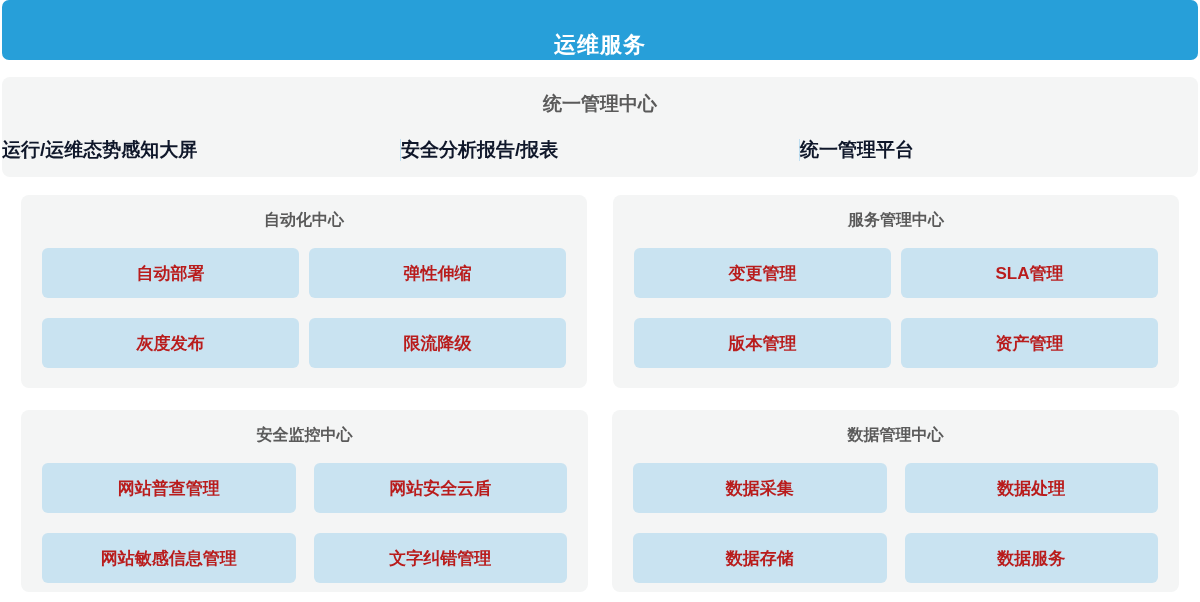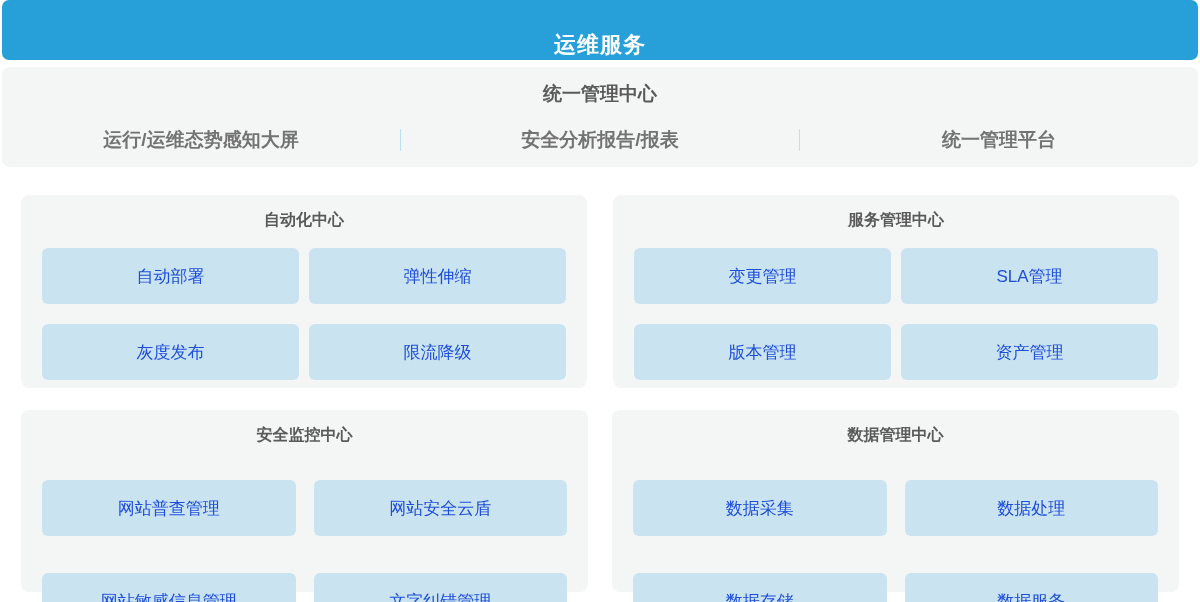--- a/index.html
+++ b/index.html
@@ -38,21 +38,21 @@
     color: #ffffff;
     font-size: 22px;
     font-weight: bold;
     letter-spacing: 1px;
   }
 
   
   .mgmt-band {
     position: absolute;
     left: 2px;
-    top: 67px;
+    top: 77px;
     width: 1196px;
     height: 100px;
     background: #f4f5f5;
     border-radius: 8px;
   }
   .mgmt-title {
     position: absolute;
     top: 14px;
     left: 0;
     width: 100%;
@@ -65,22 +65,22 @@
     position: absolute;
     top: 57px;
     left: 0;
     width: 100%;
     height: 32px;
     display: flex;
     align-items: center;
   }
   .mgmt-link {
     flex: 1 1 0;
-    text-align: center;
-    color: #737373;
+    text-align: left;
+    color: #0f172a;
     font-size: 19px;
     font-weight: bold;
   }
   .mgmt-divider {
     width: 1px;
     height: 22px;
     background: #bfdff2;
     flex: 0 0 1px;
   }
 
@@ -130,33 +130,32 @@
     padding: 18px 21px 0 21px;
   }
   .row-bottom .tile-grid {
     column-gap: 18px;
     row-gap: 20px;
     padding: 18px 21px 0 21px;
   }
   .tile {
     background: #c9e3f1;
     border-radius: 6px;
-    height: 56px;
+    height: 50px;
     display: flex;
     align-items: center;
     justify-content: center;
-    color: #1d4ed8;
+    color: #b91c1c;
     font-size: 17px;
-    font-weight: normal;
+    font-weight: bold;
     box-sizing: border-box;
     text-align: center;
   }
   .row-bottom .tile {
     font-size: 17px;
-    margin-top: 17px;
   }
 </style>
 </head>
 <body>
 
 <div class="page">
 
   <div class="header-bar">
     <div class="header-title">运维服务</div>
   </div>

